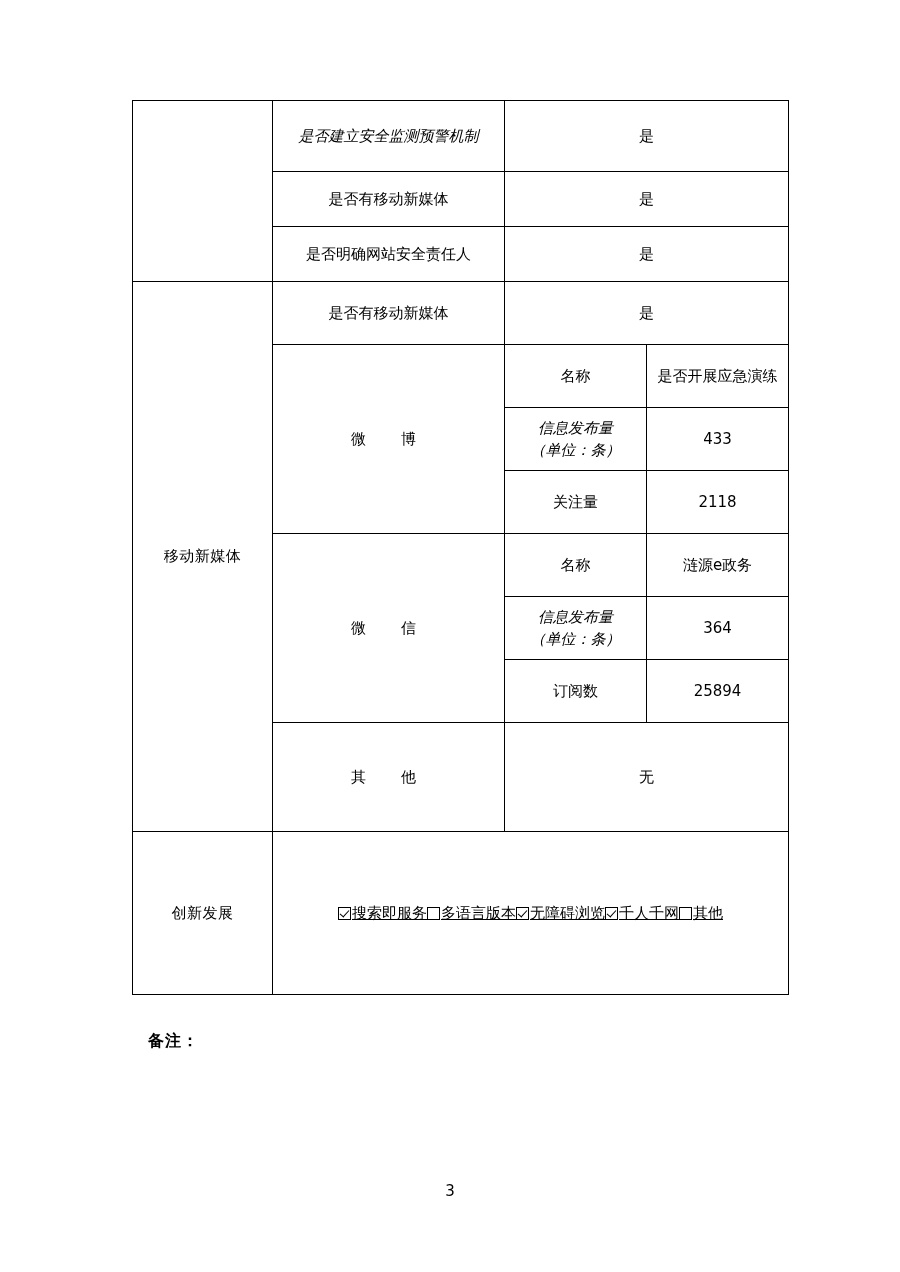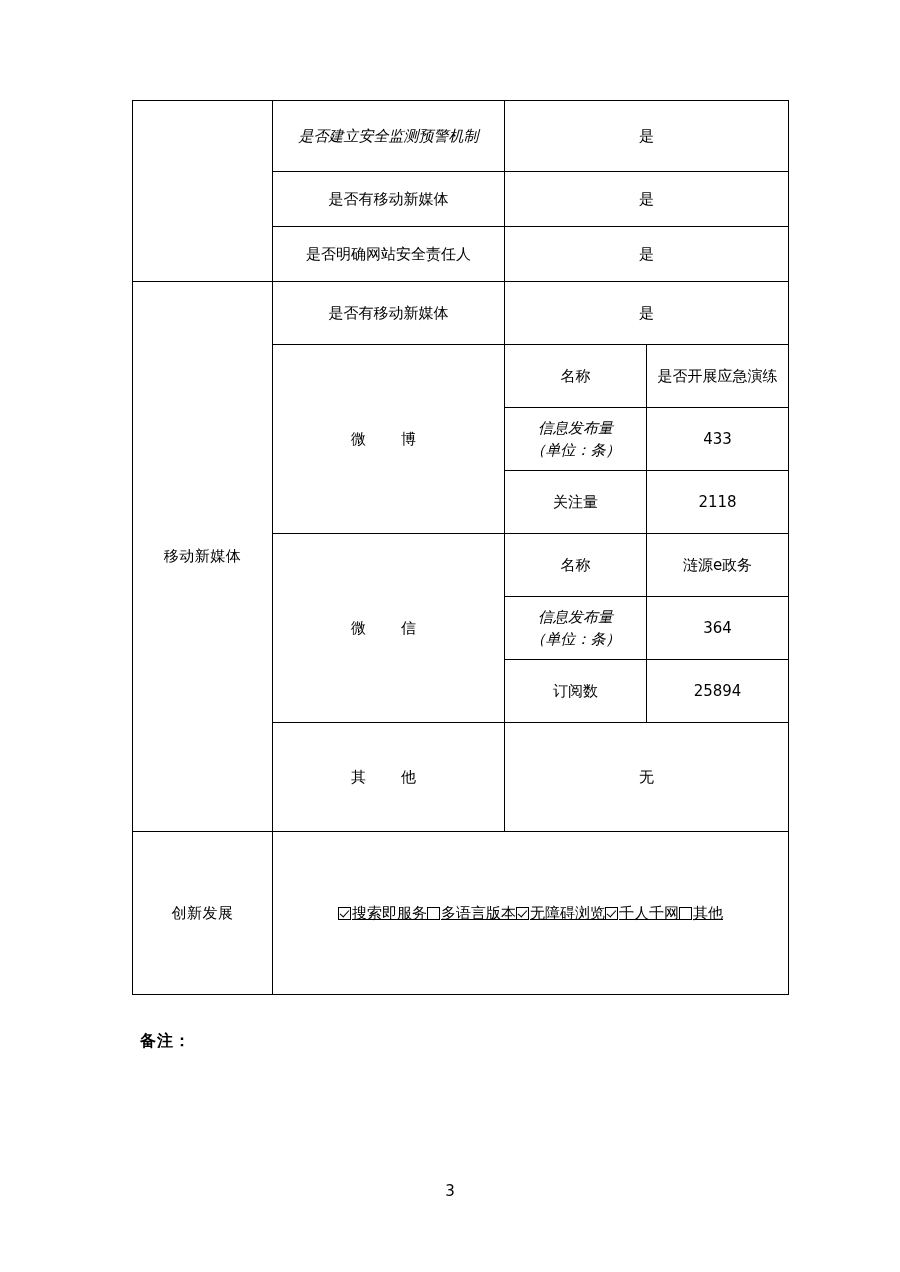--- a/index.html
+++ b/index.html
@@ -80,21 +80,21 @@
     border: solid #000;
     border-width: 0 1.6px 1.6px 0;
     transform: rotate(42deg);
   }
   .opt {
     margin-right: 0px;
     text-decoration: underline;
   }
   .remark {
     margin-top: 36px;
-    margin-left: 8px;
+    margin-left: 16px;
     font-size: 16px;
     font-weight: bold;
     letter-spacing: 1px;
   }
   .page-number {
     position: absolute;
     bottom: 72px;
     left: 0;
     width: 900px;
     text-align: center;

